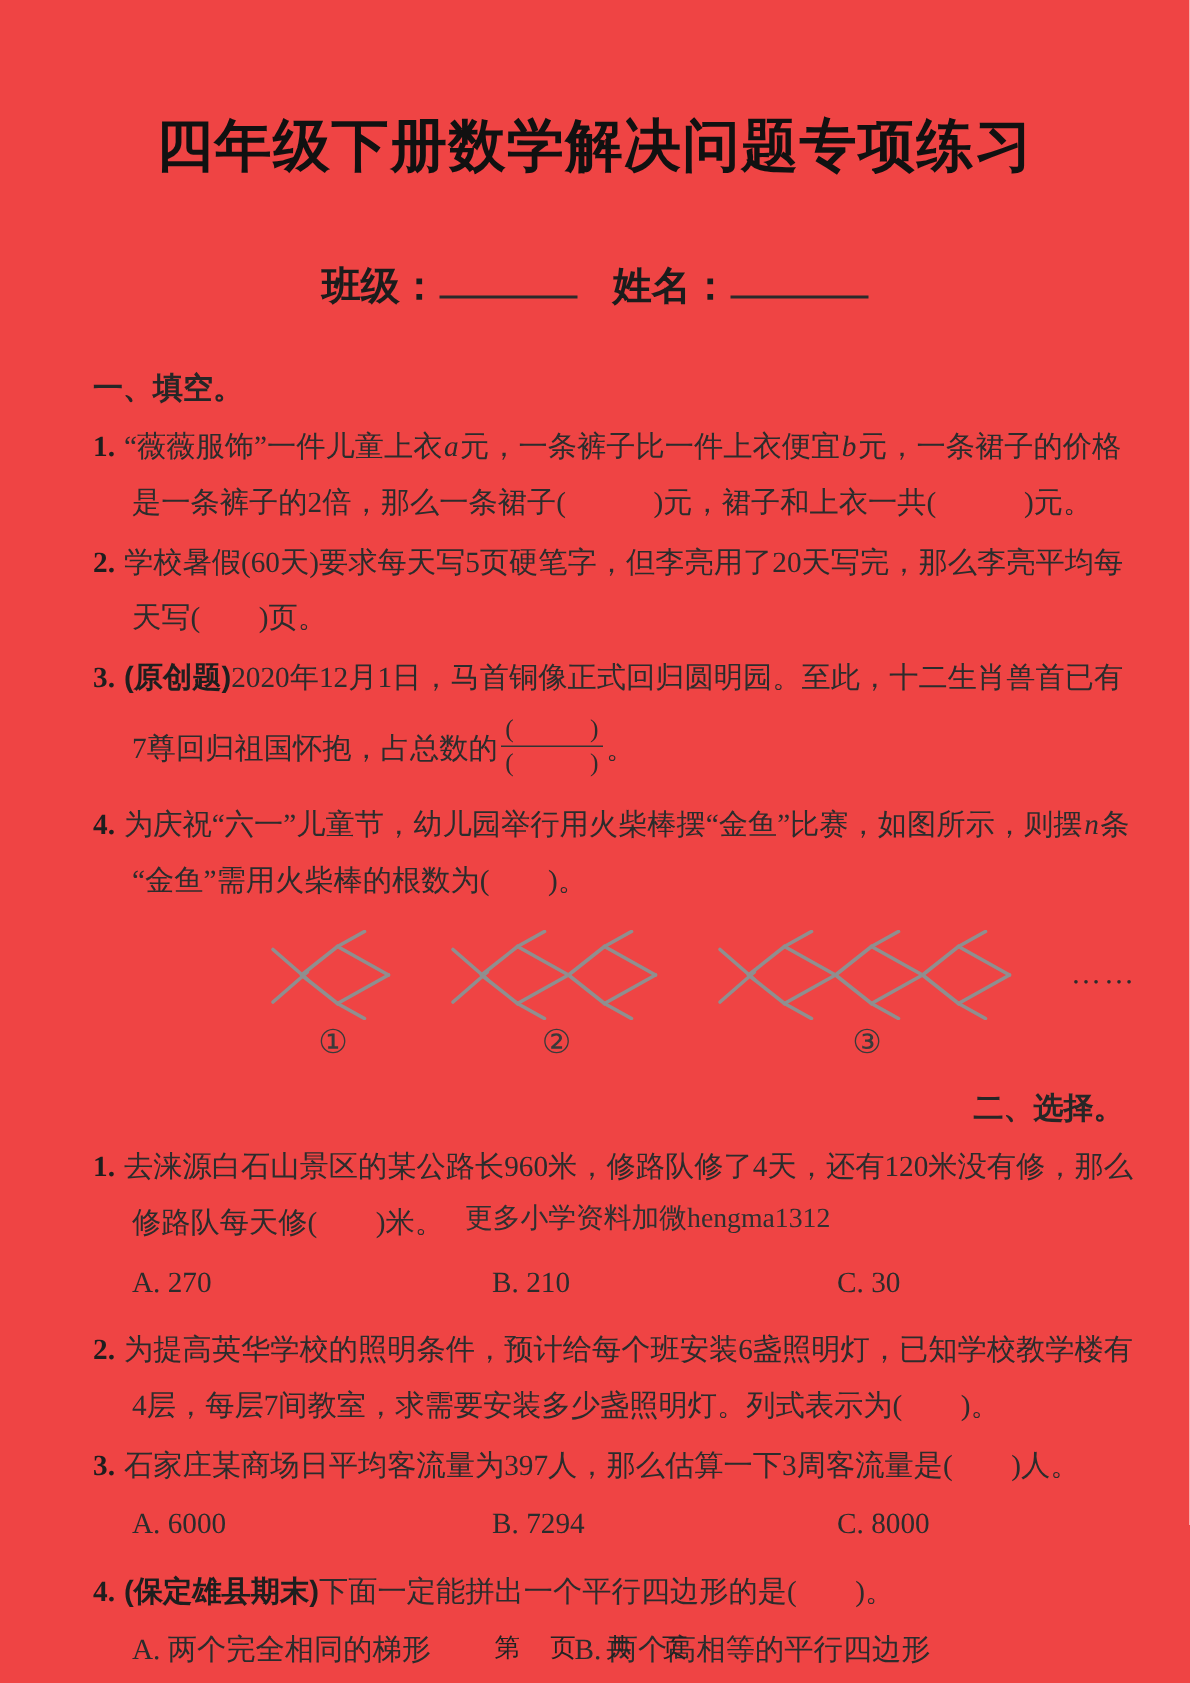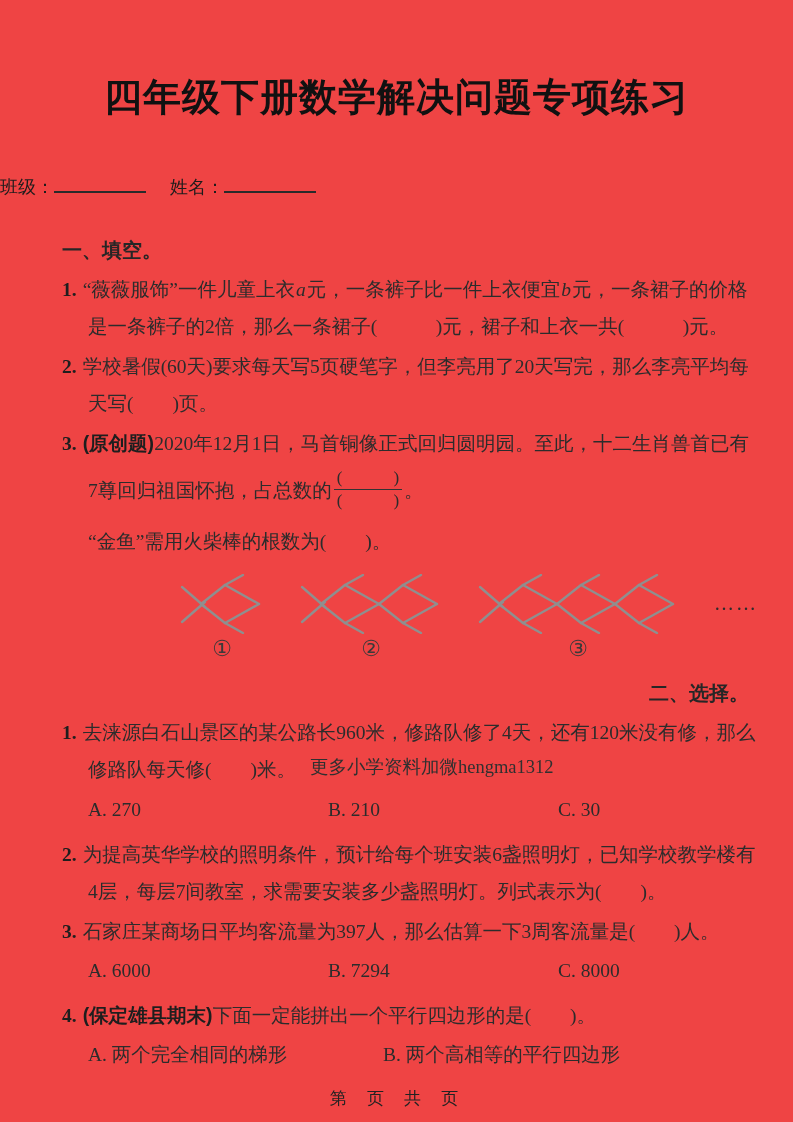--- a/index.html
+++ b/index.html
@@ -18,25 +18,25 @@
     text-align:center;
     font-family:"Liberation Sans","DejaVu Sans",sans-serif;
     font-weight:900;
     font-size:38px;
     letter-spacing:1px;
     color:#111111;
   }
   .info-line{
     margin-top:50px;
     display:flex;
-    justify-content:flex-start;
+    justify-content:center;
     gap:24px;
     font-family:"Liberation Sans","DejaVu Sans",sans-serif;
-    font-weight:400;
-    font-size:18px;
+    font-weight:700;
+    font-size:26px;
     color:#1c1c1c;
   }
   .info-field{white-space:nowrap;}
   .blank-line{
     display:inline-block;
     width:92px;height:18px;
     border-bottom:2px solid #2a2a2a;
     vertical-align:baseline;
   }
   .content{
@@ -167,20 +167,23 @@
     <div class="question">
       <div class="qline">
         <span class="qnum">3.</span><span class="qtag">(原创题)</span><span>2020年12月1日，马首铜像正式回归圆明园。至此，十二生肖兽首已有</span>
       </div>
       <div class="qline cont fracline">
         <span>7尊回归祖国怀抱，占总数的</span><span class="frac"><span class="fnum">(　　　)</span><span class="fden">(　　　)</span></span><span>。</span>
       </div>
     </div>
 
     <div class="question">
+      <div class="qline">
+        <span class="qnum">4.</span><span>为庆祝“六一”儿童节，幼儿园举行用火柴棒摆“金鱼”比赛，如图所示，则摆</span><span class="mathvar">n</span><span>条</span>
+      </div>
       <div class="qline cont">“金鱼”需用火柴棒的根数为(　　)。</div>
     </div>
 
     <div class="fish-row">
       <div class="fig">
         <svg width="84" height="60" viewBox="0 0 84 60">
           <g stroke="#8f8f8f" stroke-width="2.4" stroke-linecap="round" fill="none">
             <line x1="2" y1="13" x2="25" y2="33"></line>
               <line x1="2" y1="48" x2="25" y2="28"></line>
             <line x1="21" y1="30" x2="45" y2="11"></line>

